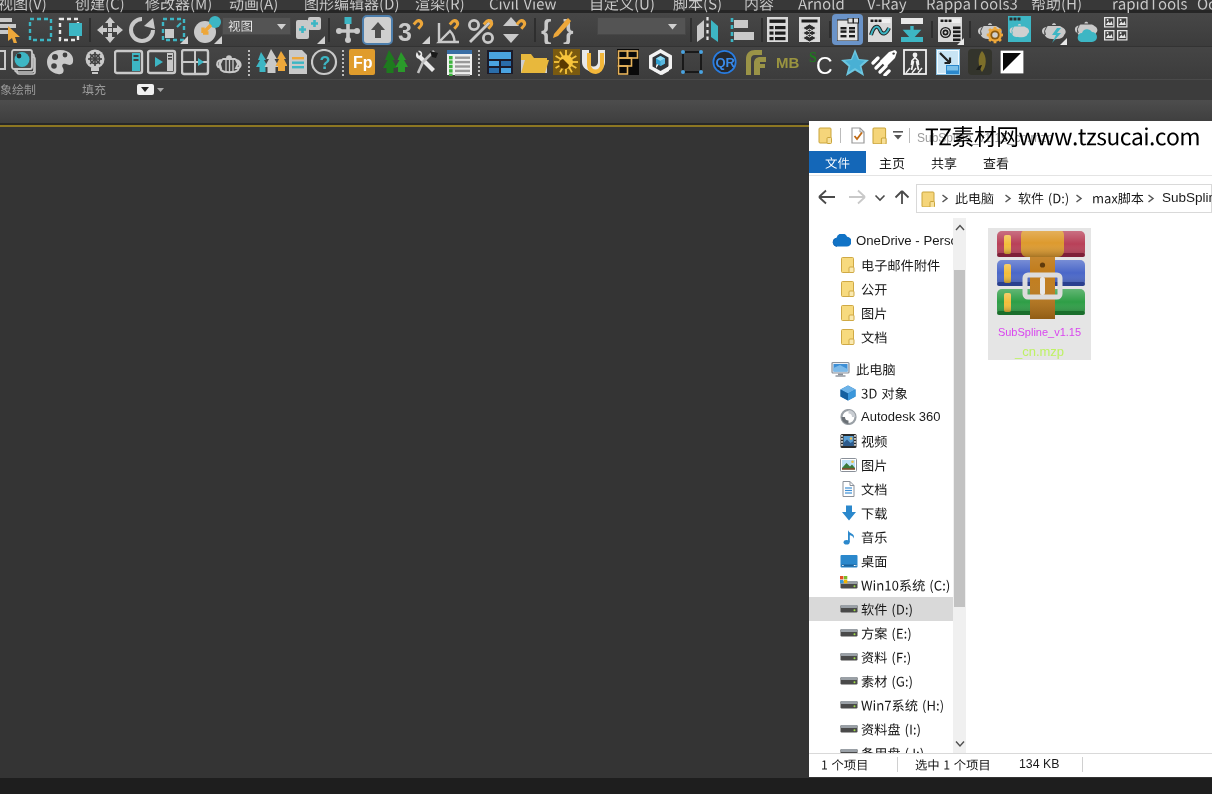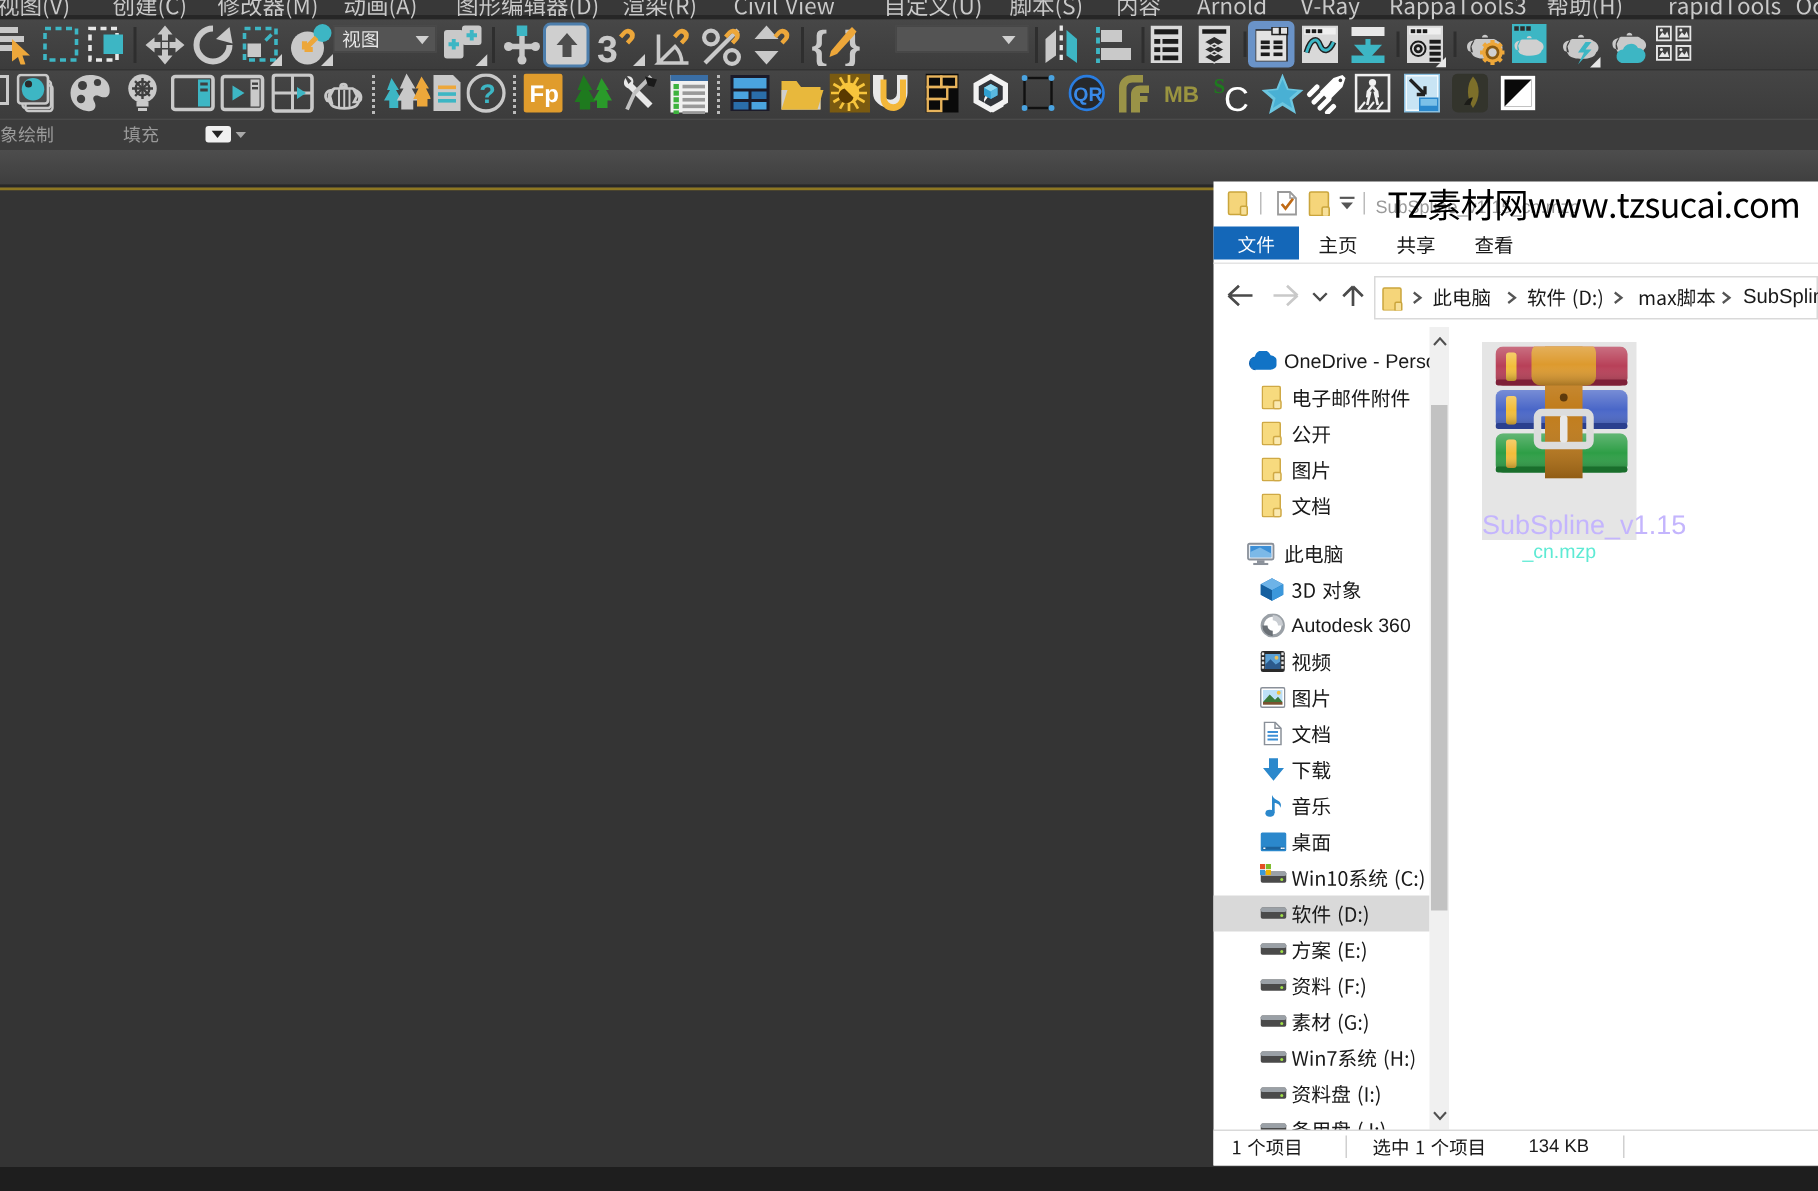--- a/index.html
+++ b/index.html
@@ -875,24 +875,24 @@
     <g>
       <rect x="33" y="-2" width="25" height="90" fill="#c07b1a"></rect>
       <rect x="33" y="-2" width="25" height="90" fill="url(#bk)"></rect>
       <path d="M30 -2 h31 a6 6 0 0 1 6 6 v16 a6 6 0 0 1 -6 6 h-31 a6 6 0 0 1 -6-6 v-16 a6 6 0 0 1 6-6 Z" fill="#dd9a2e"></path>
       <path d="M30 -2 h31 a6 6 0 0 1 6 6 v16 a6 6 0 0 1 -6 6 h-31 a6 6 0 0 1 -6-6 v-16 a6 6 0 0 1 6-6 Z" fill="url(#bk)"></path>
       <circle cx="45.5" cy="34" r="2.6" fill="#5e3a0c"></circle>
       <rect x="28" y="44" width="35" height="22" rx="3" fill="none" stroke="#dcdcdc" stroke-width="5"></rect>
       <rect x="43" y="46" width="5" height="18" rx="2" fill="#e8e8e8"></rect>
     </g>
   </svg>
-<div style="position:absolute;left:988px;top:340px;font-size:18px;color:#c4b5fd;font-weight:400;white-space:nowrap;">
+<div style="position:absolute;left:988px;top:326px;font-size:11px;color:#d946ef;font-weight:400;white-space:nowrap;">
     <div style="width:103px;text-align:center">SubSpline_v1.15</div>
   </div>
-<div style="position:absolute;left:988px;top:360px;font-size:13px;color:#5eead4;font-weight:400;white-space:nowrap;">
+<div style="position:absolute;left:988px;top:344px;font-size:13px;color:#bef264;font-weight:400;white-space:nowrap;">
     <div style="width:103px;text-align:center">_cn.mzp</div>
   </div>
 <div style="position:absolute;left:809px;top:754px;width:403px;height:23px;background:#ffffff"></div>
 <div style="position:absolute;left:809px;top:753px;width:403px;height:1px;background:#d9d9d9"></div>
 <svg style="position:absolute;left:820px;top:755.5px;overflow:visible" width="50" height="18">
     <path transform="translate(1,13.5)" fill="#1a1a1a" d="M1.1 0H6V-0.9H4.2V-9H3.4C2.9 -8.7 2.3 -8.5 1.5 -8.4V-7.7H3.1V-0.9H1.1Z M16.2 -6.7V1H17.1V-6.7ZM16.7 -10.3C15.5 -8.3 13.3 -6.5 10.9 -5.5C11.2 -5.3 11.5 -4.9 11.6 -4.6C13.5 -5.6 15.4 -7 16.7 -8.7C18.3 -6.8 19.9 -5.6 21.8 -4.6C21.9 -4.9 22.2 -5.3 22.4 -5.5C20.5 -6.4 18.8 -7.5 17.2 -9.4L17.6 -10Z M30.4 -6.2V-3.6C30.4 -2.3 30.1 -0.7 26.7 0.2C26.9 0.4 27.2 0.8 27.3 0.9C30.8 -0.1 31.3 -1.9 31.3 -3.6V-6.2ZM31.3 -1.1C32.2 -0.5 33.4 0.4 34 1L34.6 0.3C34 -0.3 32.8 -1.1 31.9 -1.7ZM23.2 -2.3 23.4 -1.3C24.5 -1.7 26 -2.2 27.5 -2.7L27.4 -3.5L25.9 -3V-8H27.3V-8.9H23.4V-8H24.9V-2.8ZM27.9 -7.7V-1.9H28.8V-6.8H32.9V-1.9H33.8V-7.7H30.9C31.1 -8.1 31.3 -8.5 31.5 -9H34.6V-9.8H27.5V-9H30.4C30.2 -8.5 30.1 -8.1 29.9 -7.7Z M38 -5.8H44.5V-3.8H38ZM38 -6.7V-8.7H44.5V-6.7ZM38 -2.9H44.5V-0.8H38ZM37.1 -9.6V0.9H38V0.1H44.5V0.9H45.4V-9.6Z"></path>
   </svg>
 <div style="position:absolute;left:897px;top:757px;width:1px;height:15px;background:#d0d0d0"></div>
 <svg style="position:absolute;left:914px;top:755.5px;overflow:visible" width="79" height="18">
     <path transform="translate(1,13.5)" fill="#1a1a1a" d="M0.8 -9.4C1.5 -8.8 2.3 -7.9 2.7 -7.3L3.4 -7.9C3 -8.5 2.2 -9.3 1.5 -9.9ZM5.5 -10C5.2 -8.9 4.7 -7.8 4 -7.1C4.2 -6.9 4.6 -6.7 4.8 -6.6C5.1 -6.9 5.4 -7.3 5.6 -7.8H7.4V-6H3.9V-5.2H6.2C6 -3.6 5.4 -2.4 3.6 -1.8C3.8 -1.6 4.1 -1.3 4.2 -1C6.2 -1.8 6.9 -3.2 7.1 -5.2H8.4V-2.3C8.4 -1.4 8.6 -1.1 9.5 -1.1C9.7 -1.1 10.5 -1.1 10.7 -1.1C11.5 -1.1 11.7 -1.5 11.8 -3.1C11.5 -3.2 11.2 -3.3 11 -3.5C10.9 -2.2 10.9 -2 10.6 -2C10.4 -2 9.7 -2 9.6 -2C9.3 -2 9.3 -2 9.3 -2.3V-5.2H11.7V-6H8.3V-7.8H11.2V-8.6H8.3V-10.3H7.4V-8.6H6C6.1 -9 6.3 -9.4 6.4 -9.8ZM3.1 -5.6H0.7V-4.7H2.2V-1C1.7 -0.8 1.1 -0.3 0.6 0.2L1.2 1C1.9 0.2 2.5 -0.4 3 -0.4C3.3 -0.4 3.6 -0.1 4.1 0.2C4.9 0.7 6 0.8 7.4 0.8C8.6 0.8 10.7 0.8 11.6 0.7C11.6 0.4 11.8 -0 11.9 -0.2C10.7 -0.1 8.8 -0 7.4 -0C6.1 -0 5.1 -0.1 4.3 -0.6C3.7 -0.9 3.4 -1.2 3.1 -1.2Z M17.9 -10.3V-8.1H13.5V-2.3H14.4V-3.1H17.9V1H18.9V-3.1H22.4V-2.3H23.4V-8.1H18.9V-10.3ZM14.4 -4V-7.2H17.9V-4ZM22.4 -4H18.9V-7.2H22.4Z M29.4 0H34.3V-0.9H32.5V-9H31.6C31.2 -8.7 30.6 -8.5 29.8 -8.4V-7.7H31.4V-0.9H29.4Z M44.5 -6.7V1H45.4V-6.7ZM45 -10.3C43.8 -8.3 41.6 -6.5 39.2 -5.5C39.5 -5.3 39.8 -4.9 39.9 -4.6C41.8 -5.6 43.6 -7 45 -8.7C46.6 -6.8 48.2 -5.6 50 -4.6C50.2 -4.9 50.5 -5.3 50.7 -5.5C48.8 -6.4 47.1 -7.5 45.5 -9.4L45.9 -10Z M58.7 -6.2V-3.6C58.7 -2.3 58.4 -0.7 55 0.2C55.2 0.4 55.5 0.8 55.6 0.9C59.1 -0.1 59.6 -1.9 59.6 -3.6V-6.2ZM59.6 -1.1C60.5 -0.5 61.7 0.4 62.3 1L62.9 0.3C62.3 -0.3 61.1 -1.1 60.2 -1.7ZM51.5 -2.3 51.7 -1.3C52.8 -1.7 54.3 -2.2 55.8 -2.7L55.6 -3.5L54.1 -3V-8H55.6V-8.9H51.7V-8H53.2V-2.8ZM56.2 -7.7V-1.9H57.1V-6.8H61.1V-1.9H62.1V-7.7H59.2C59.3 -8.1 59.5 -8.5 59.7 -9H62.9V-9.8H55.8V-9H58.6C58.5 -8.5 58.4 -8.1 58.2 -7.7Z M66.3 -5.8H72.7V-3.8H66.3ZM66.3 -6.7V-8.7H72.7V-6.7ZM66.3 -2.9H72.7V-0.8H66.3ZM65.3 -9.6V0.9H66.3V0.1H72.7V0.9H73.7V-9.6Z"></path>

